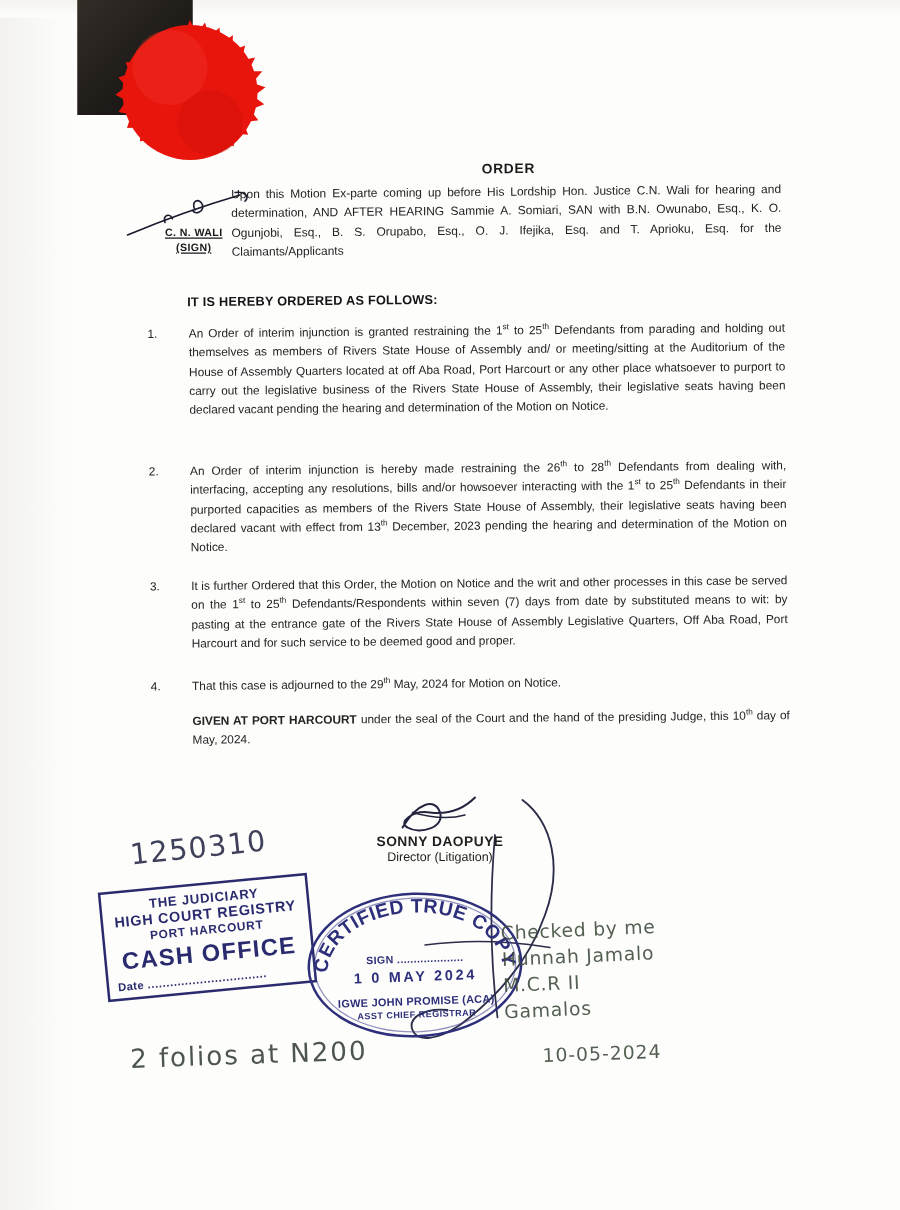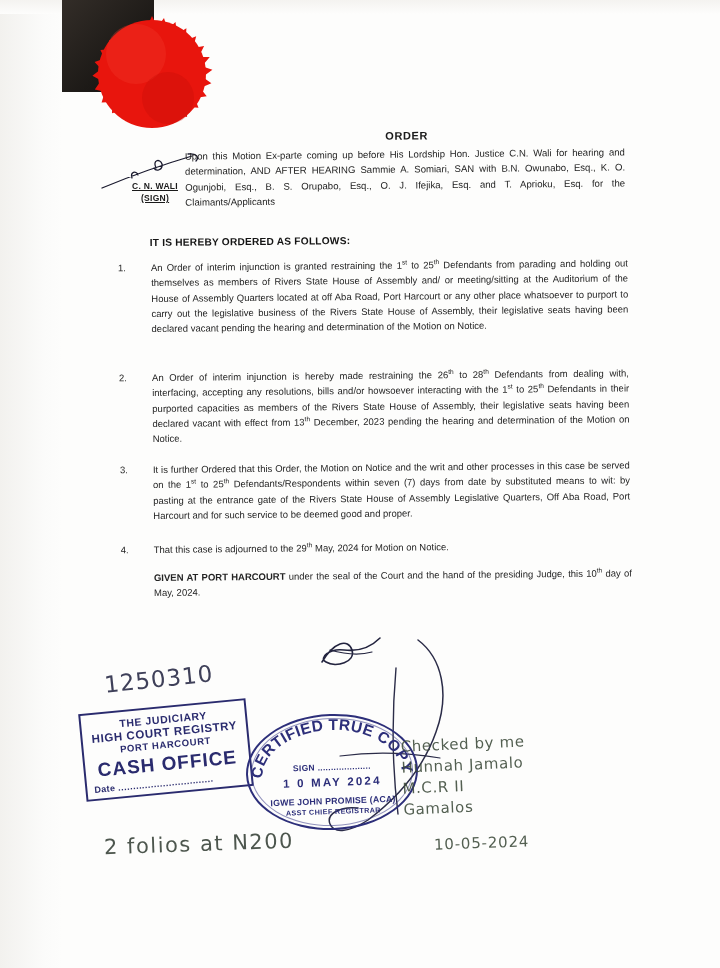--- a/index.html
+++ b/index.html
@@ -447,20 +447,24 @@
   </div>
 
   <div class="big-sig">
     <svg viewBox="0 0 170 215" xmlns="http://www.w3.org/2000/svg" aria-hidden="true">
       <path d="M22 34 C34 14, 48 10, 52 22 C56 34, 36 40, 26 34 C18 30, 30 20, 44 22 C60 24, 72 18, 80 10" stroke="#23243f" stroke-width="1.6" fill="none" stroke-linecap="round"></path>
       <path d="M30 22 C44 26, 58 28, 72 24" stroke="#23243f" stroke-width="1.2" fill="none" stroke-linecap="round"></path>
       <path d="M118 12 C142 30, 150 66, 136 104 C124 138, 100 168, 68 192 C50 204, 34 206, 30 196 C26 186, 40 178, 58 180" stroke="#2b2c48" stroke-width="1.5" fill="none" stroke-linecap="round"></path>
       <path d="M96 40 C92 86, 92 138, 98 186" stroke="#2b2c48" stroke-width="1.4" fill="none" stroke-linecap="round"></path>
       <path d="M40 128 C70 124, 104 124, 140 130" stroke="#2b2c48" stroke-width="1.2" fill="none" stroke-linecap="round"></path>
     </svg>
+  </div>
+  <div class="director">
+    <div class="dname">SONNY DAOPUYE</div>
+    <div class="drole">Director (Litigation)</div>
   </div>
 
   <div class="hand-num">1250310</div>
 
   <div class="cash-stamp">
     <div class="l1">THE JUDICIARY</div>
     <div class="l2">HIGH COURT REGISTRY</div>
     <div class="l3">PORT HARCOURT</div>
     <div class="big">CASH OFFICE</div>
     <div class="datebox">

